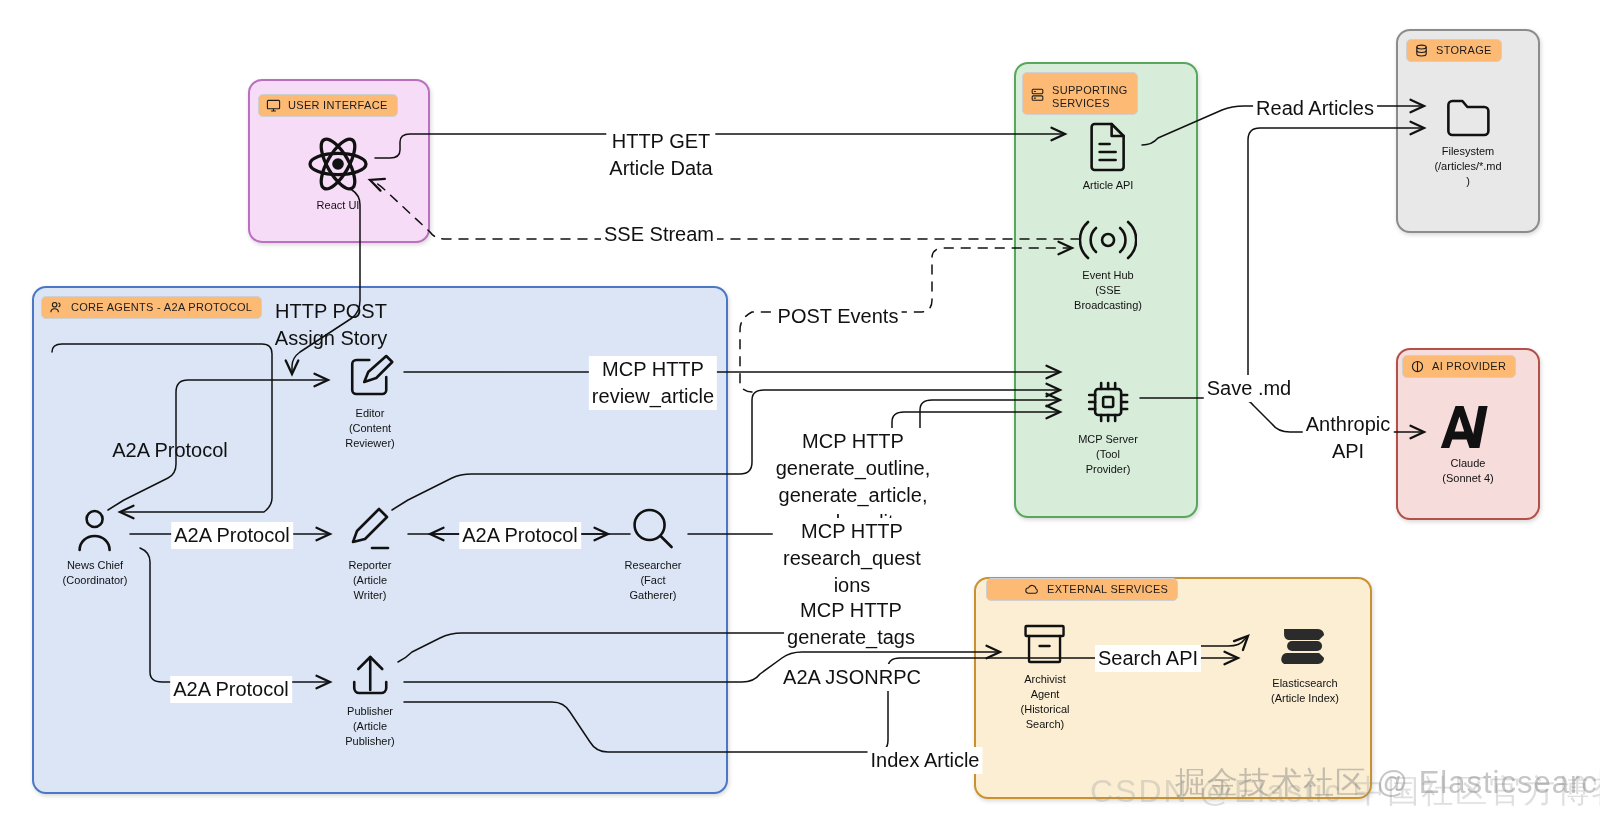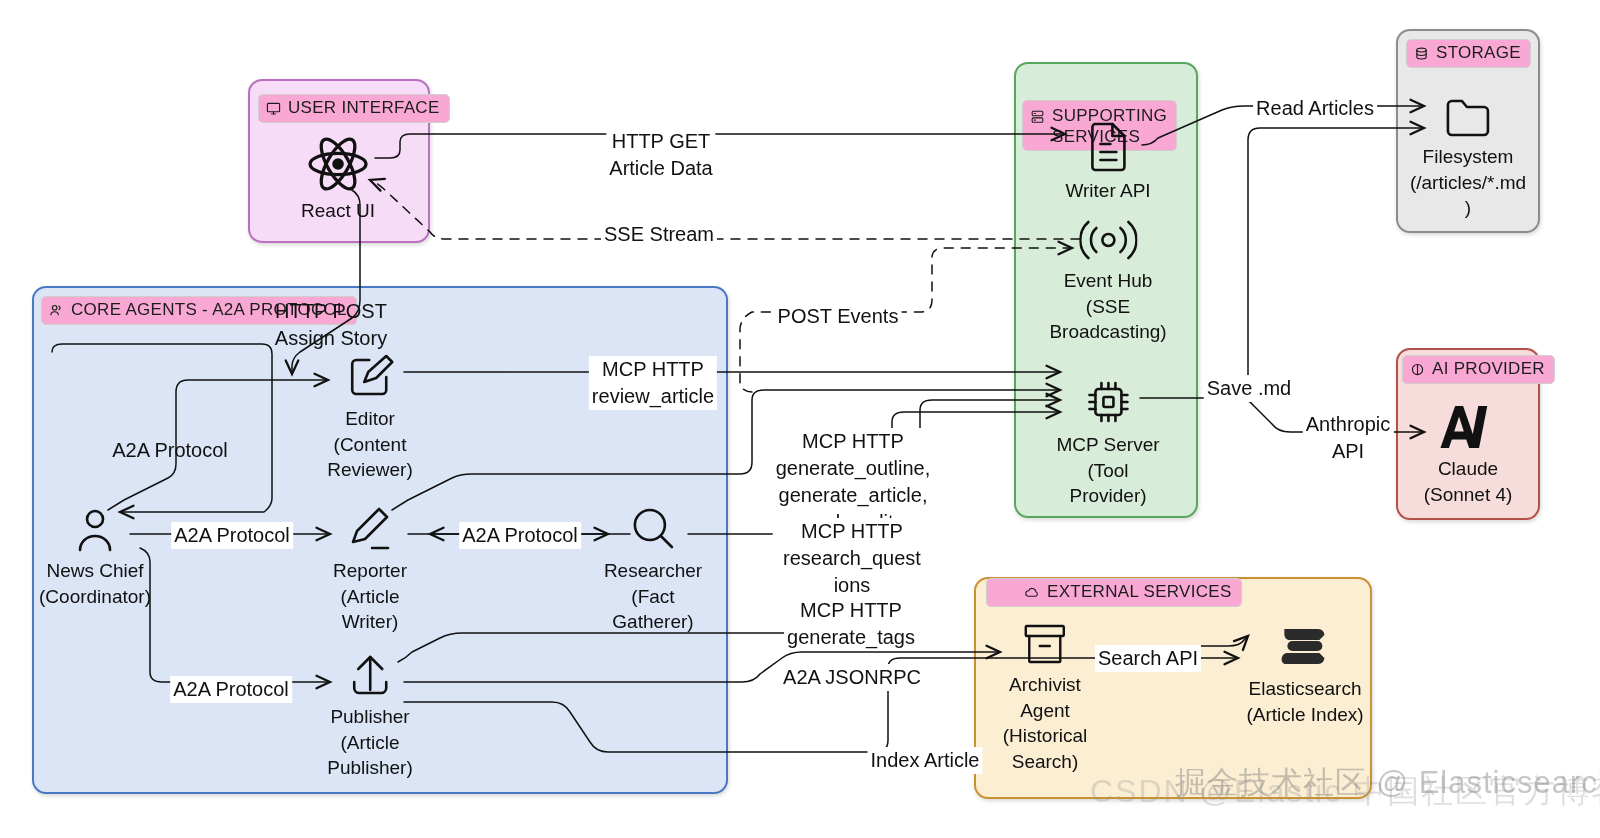--- a/index.html
+++ b/index.html
@@ -15,29 +15,29 @@
   .group{position:absolute;border-radius:14px;box-sizing:border-box;z-index:2;
          box-shadow:1px 2px 4px rgba(0,0,0,.16);}
   .group.ui       {background:#f6dcf7;border:2px solid #bb6fc0;}
   .group.core     {background:#dbe5f6;border:2px solid #4a78c4;}
   .group.support  {background:#d8ecda;border:2px solid #57a75c;}
   .group.storage  {background:#e8e8e8;border:2px solid #8c8c8c;}
   .group.ai       {background:#f6dcda;border:2px solid #b4504a;}
   .group.external {background:#fbeed3;border:2px solid #c9912f;}
 
   .badge{position:absolute;display:flex;align-items:center;gap:7px;
-         background:#f9a8d4;border:1px solid #cfcfcf;border-radius:5px;
-         padding:3px 9px 3px 7px;font-size:17px;letter-spacing:.3px;
+         background:#fdba74;border:1px solid #cfcfcf;border-radius:5px;
+         padding:3px 9px 3px 7px;font-size:11px;letter-spacing:.3px;
          color:#1c1c1c;white-space:pre-line;line-height:1.22;z-index:3;}
   .badge .bicon{flex:0 0 auto;display:block;}
 
   .node{position:absolute;z-index:6;display:flex;flex-direction:column;
         align-items:center;transform:translateX(-50%);}
   .node .glyph{display:flex;align-items:center;justify-content:center;}
-  .node .lbl{margin-top:6px;text-align:center;font-size:19px;line-height:1.35;
+  .node .lbl{margin-top:6px;text-align:center;font-size:11px;line-height:1.35;
              color:#111;white-space:pre-line;}
 
   .elabel{position:absolute;z-index:7;text-align:center;font-size:20px;
           line-height:1.35;color:#111;white-space:pre-line;
           transform:translateX(-50%);
           background:#ffffff;padding:0 3px;}
 
   .wm{position:absolute;z-index:9;pointer-events:none;white-space:nowrap;}
   .wm1{left:1090px;top:770px;font-size:32px;color:rgba(150,150,150,.30);
        letter-spacing:2px;}
@@ -66,21 +66,21 @@
 
   <div class="badge" style="left:41px;top:296px;">
     <svg class="bicon" width="15" height="15" viewBox="0 0 16 16" fill="none" stroke="#1c1c1c" stroke-width="1.2">
       <circle cx="6" cy="5" r="2.4"></circle>
         <path d="M2 13c0-2.3 1.8-3.7 4-3.7s4 1.4 4 3.7"></path>
       <path d="M10.4 3.2a2.2 2.2 0 0 1 .2 4" stroke-linecap="round"></path>
     </svg>
     <span>CORE AGENTS - A2A PROTOCOL</span>
   </div>
 
-  <div class="badge" style="left:1022px;top:72px;align-items:flex-start;padding-top:5px;margin-top:28px;">
+  <div class="badge" style="left:1022px;top:72px;align-items:flex-start;padding-top:11px;">
     <svg class="bicon" width="15" height="16" viewBox="0 0 16 18" fill="none" stroke="#1c1c1c" stroke-width="1.2" style="margin-top:3px">
       <rect x="2" y="2.5" width="12" height="5" rx="1.2"></rect>
         <rect x="2" y="10" width="12" height="5" rx="1.2"></rect>
       <path d="M4.4 5h1.3M4.4 12.5h1.3" stroke-linecap="round"></path>
     </svg>
     <span>SUPPORTING
 SERVICES</span>
   </div>
 
   <div class="badge" style="left:1406px;top:39px;">
@@ -232,21 +232,21 @@
   </div>
 
   <div class="node" style="left:1108px;top:122px;">
     <span class="glyph">
       <svg width="44" height="50" viewBox="0 0 44 50" fill="none" stroke="#111" stroke-width="2.6" stroke-linecap="round" stroke-linejoin="round">
         <path d="M6 5a3 3 0 0 1 3-3h17l12 12v31a3 3 0 0 1-3 3H9a3 3 0 0 1-3-3V5z"></path>
         <path d="M26 2v12h12"></path>
         <path d="M14 22h10M14 30h16M14 38h16"></path>
       </svg>
     </span>
-    <span class="lbl">Writer API</span>
+    <span class="lbl">Article API</span>
   </div>
 
   <div class="node" style="left:1108px;top:378px;">
     <span class="glyph">
       <svg width="48" height="48" viewBox="0 0 48 48" fill="none" stroke="#111" stroke-width="2.6" stroke-linejoin="round" stroke-linecap="round">
         <rect x="11" y="11" width="26" height="26" rx="3"></rect>
         <rect x="19" y="19" width="10" height="10" rx="1.5"></rect>
         <path d="M17 11V5M24 11V5M31 11V5M17 43v-6M24 43v-6M31 43v-6M11 17H5M11 24H5M11 31H5M43 17h-6M43 24h-6M43 31h-6"></path>
       </svg>
     </span>

